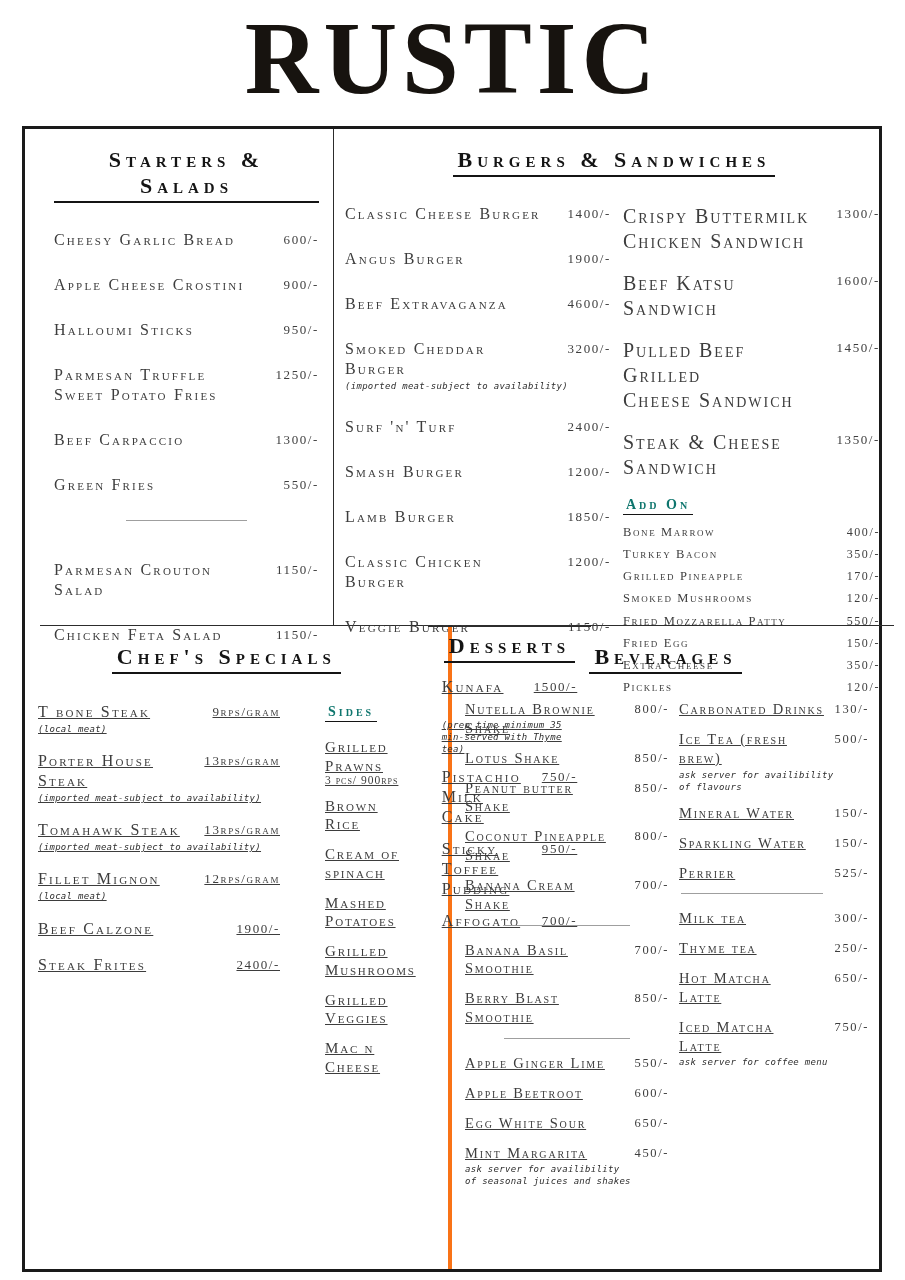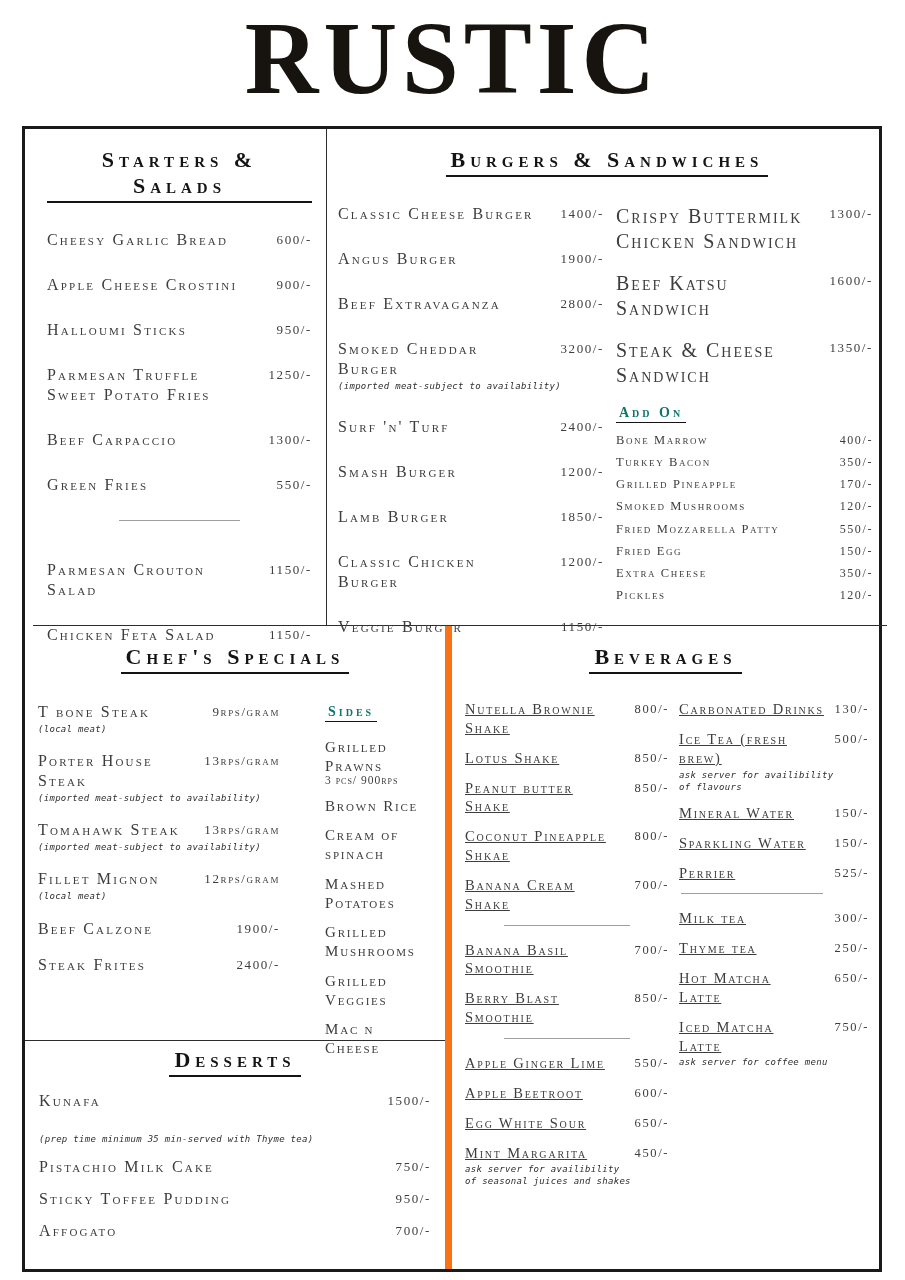--- a/index.html
+++ b/index.html
@@ -6,27 +6,27 @@
   html,body { width:905px; height:1280px; background:#fff; overflow:hidden;
     font-family:"Liberation Serif","DejaVu Serif",serif; color:#3d3d3d; }
 
   .logo { position:absolute; top:2px; left:0; width:905px; text-align:center;
     font-size:102px; font-weight:bold; letter-spacing:5px; color:#17130f;
     transform:scaleY(1.02); line-height:1.1; }
 
   .frame { position:absolute; left:22px; top:126px; width:860px; height:1146px;
     border:3px solid #1a1a1a; }
 
-  .top-half { position:absolute; left:8px; top:0; width:854px; height:497px;
+  .top-half { position:absolute; left:15px; top:0; width:854px; height:497px;
     border-bottom:1px solid #2c2c2c; display:flex; }
   .panel-starters { width:294px; border-right:1px solid #2c2c2c; padding:0 14px; }
   .panel-burgers  { flex:1; }
 
   .bottom-half { position:absolute; left:0; top:497px; width:854px; height:643px; display:flex; }
-  .bottom-left { width:427px; border-right:7px solid #f97316; display:flex; flex-direction:column; }
+  .bottom-left { width:427px; border-right:4px solid #f97316; display:flex; flex-direction:row;text-decoration:underline; }
   .panel-chefs { height:414px; }
   .panel-desserts { flex:1; border-top:1px solid #2c2c2c; padding:0 14px; }
   .panel-beverages { flex:1; position:relative; }
 
   .sec-title { text-align:center; font-variant:small-caps; font-weight:bold;
     font-size:22px; letter-spacing:5px; color:#141414; margin-top:18px; }
   .sec-title > span { display:inline-block; border-bottom:2px solid #141414; padding:0 5px 2px; }
 
   .sub-title { text-align:left; font-variant:small-caps; font-weight:bold;
     font-size:14px; letter-spacing:3px; color:#0f766e; }
@@ -173,21 +173,21 @@
             </div>
 
             <div class="mi">
               <span class="mi-name">Angus Burger</span>
               <span class="mi-price">1900/-</span>
 
             </div>
 
             <div class="mi">
               <span class="mi-name">Beef Extravaganza</span>
-              <span class="mi-price">2800/-</span>
+              <span class="mi-price">4600/-</span>
 
             </div>
 
             <div class="mi">
               <span class="mi-name">Smoked Cheddar
 Burger</span>
               <span class="mi-price">3200/-</span>
               <span class="mi-note">(imported meat-subject to availability)</span>
             </div>
 
@@ -231,20 +231,26 @@
                 <span class="mi-price">1300/-</span>
 
               </div>
 
               <div class="mi">
                 <span class="mi-name">Beef Katsu Sandwich</span>
                 <span class="mi-price">1600/-</span>
 
               </div>
 
+              <div class="mi">
+                <span class="mi-name">Pulled Beef Grilled
+Cheese Sandwich</span>
+                <span class="mi-price">1450/-</span>
+
+              </div>
 
               <div class="mi">
                 <span class="mi-name">Steak &amp; Cheese
 Sandwich</span>
                 <span class="mi-price">1350/-</span>
 
               </div>
             </div>
           <h3 class="sub-title addon-title"><span>Add On</span></h3>
           <div class="addon-list">

